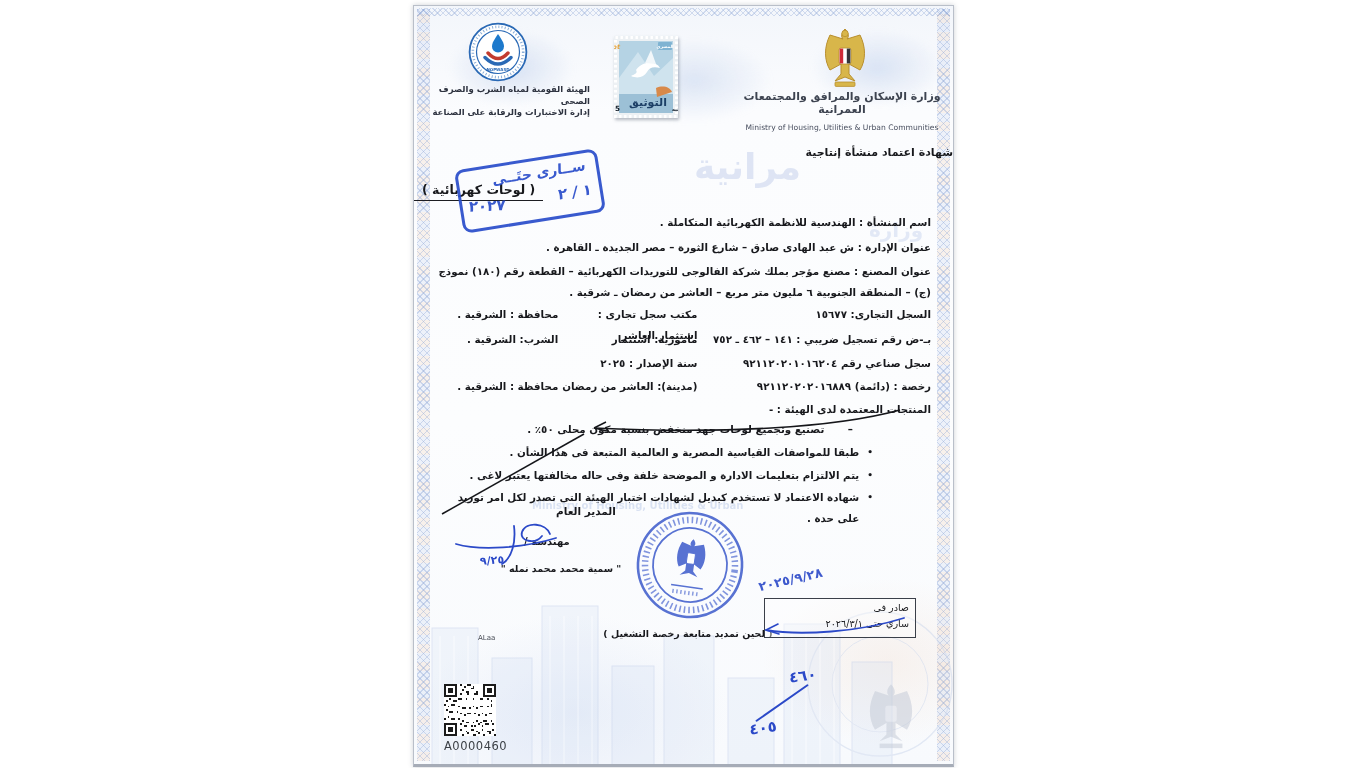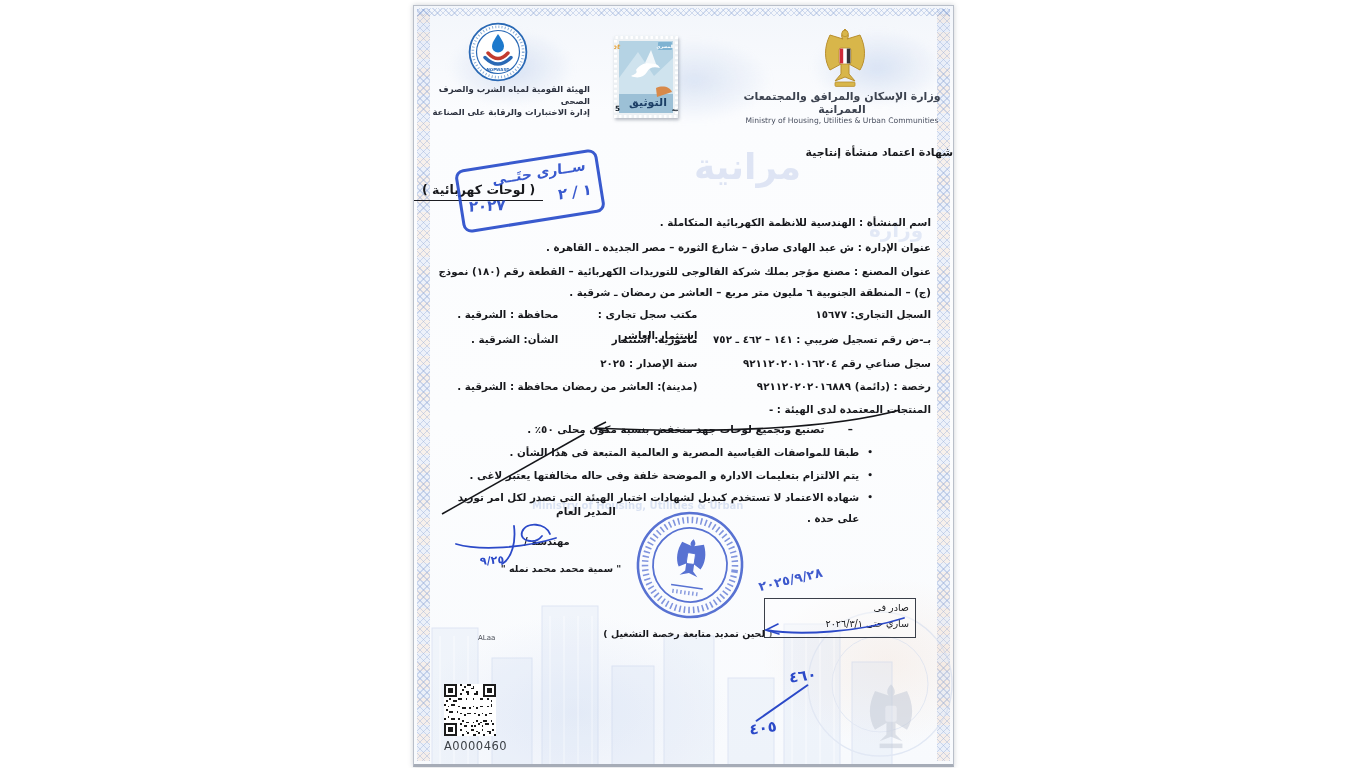--- a/index.html
+++ b/index.html
@@ -38,21 +38,21 @@
   .wm-skyline{left:0;top:560px;opacity:.5;}
   .wm-eagle{left:445px;top:672px;opacity:.55;}
   
   .authority-logo{position:absolute;left:54px;top:16px;}
   .authority-text{position:absolute;left:4px;top:78px;width:172px;text-align:right;
     font-size:8.5px;font-weight:bold;color:#2e3340;line-height:11.5px;}
   .postage{position:absolute;left:200px;top:30px;box-shadow:1px 2px 3px rgba(50,60,80,.35);}
   .eagle{position:absolute;left:402px;top:20px;}
   .ministry-text{position:absolute;left:316px;top:84px;width:224px;text-align:center;}
   .ministry-ar{font-size:11px;font-weight:bold;color:#3d4350;}
-  .ministry-en{font-size:7.6px;color:#4a5060;direction:ltr;margin-top:0;}
+  .ministry-en{font-size:7.6px;color:#4a5060;direction:ltr;margin-top:7px;}
   
   .title{position:absolute;left:0;right:0;top:140px;font-size:11px;font-weight:bold;}
   .subtitle-wrap{position:absolute;left:0;right:0;top:173px;text-align:left;}
   .subtitle{display:inline-block;font-size:12.5px;font-weight:bold;border-bottom:1.6px solid #1c1d22;padding:0 8px 3px;}
   
   .vstamp{position:absolute;left:44px;top:153px;width:138px;height:58px;
     border:3px solid #2b4ecb;border-radius:9px;transform:rotate(-9deg);color:#2b4ecb;opacity:.93;}
   .vstamp .l1{position:absolute;right:10px;top:4px;font-size:14px;font-weight:bold;transform:skewX(-8deg);}
   .vstamp .l2{position:absolute;left:6px;right:8px;top:28px;direction:ltr;display:flex;justify-content:space-between;
     font-size:15px;font-weight:bold;}
@@ -220,21 +220,21 @@
       <div class="bline row3" style="top:323px">
         <div class="ca">
           <span class="lbl">بـ-ض رقم تسجيل ضريبي :</span>
           <span>١٤١ – ٤٦٢ ـ ٧٥٢</span>
         </div>
         <div class="cb">
           <span class="lbl">مأمورية:</span>
           <span>استثمار</span>
         </div>
         <div class="cc">
-          <span class="lbl">الشأن:</span>
+          <span class="lbl">الشرب:</span>
           <span>الشرقية .</span>
         </div>
       </div>
 
       <div class="bline row3" style="top:347px">
         <div class="ca">
           <span class="lbl">سجل صناعي رقم</span>
           <span>٩٢١١٢٠٢٠١٠١٦٢٠٤</span>
         </div>
         <div class="cb">

